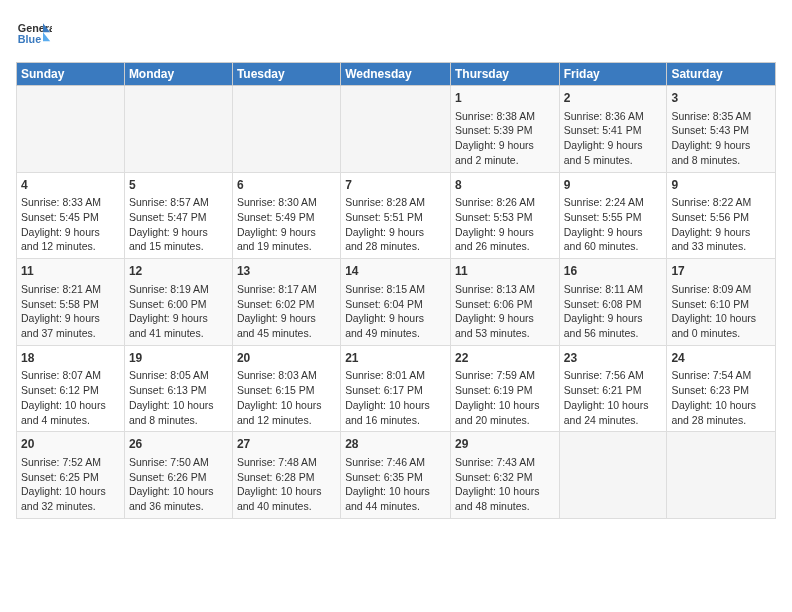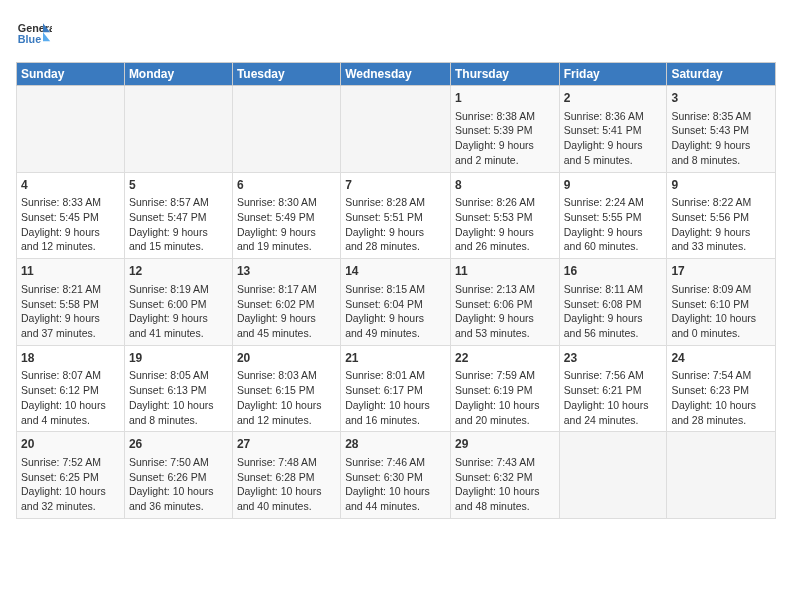--- a/index.html
+++ b/index.html
@@ -224,21 +224,21 @@
         </td>
         <td>
           <span class="day-num">14</span>
           <div>Sunrise: 8:15 AM</div>
           <div>Sunset: 6:04 PM</div>
           <div>Daylight: 9 hours</div>
           <div>and 49 minutes.</div>
         </td>
         <td>
           <span class="day-num">11</span>
-          <div>Sunrise: 2:13 AM</div>
+          <div>Sunrise: 8:13 AM</div>
           <div>Sunset: 6:06 PM</div>
           <div>Daylight: 9 hours</div>
           <div>and 53 minutes.</div>
         </td>
         <td>
           <span class="day-num">16</span>
           <div>Sunrise: 8:11 AM</div>
           <div>Sunset: 6:08 PM</div>
           <div>Daylight: 9 hours</div>
           <div>and 56 minutes.</div>
@@ -320,21 +320,21 @@
         <td>
           <span class="day-num">27</span>
           <div>Sunrise: 7:48 AM</div>
           <div>Sunset: 6:28 PM</div>
           <div>Daylight: 10 hours</div>
           <div>and 40 minutes.</div>
         </td>
         <td>
           <span class="day-num">28</span>
           <div>Sunrise: 7:46 AM</div>
-          <div>Sunset: 6:30 PM</div>
+          <div>Sunset: 6:35 PM</div>
           <div>Daylight: 10 hours</div>
           <div>and 44 minutes.</div>
         </td>
         <td>
           <span class="day-num">29</span>
           <div>Sunrise: 7:43 AM</div>
           <div>Sunset: 6:32 PM</div>
           <div>Daylight: 10 hours</div>
           <div>and 48 minutes.</div>
         </td>

